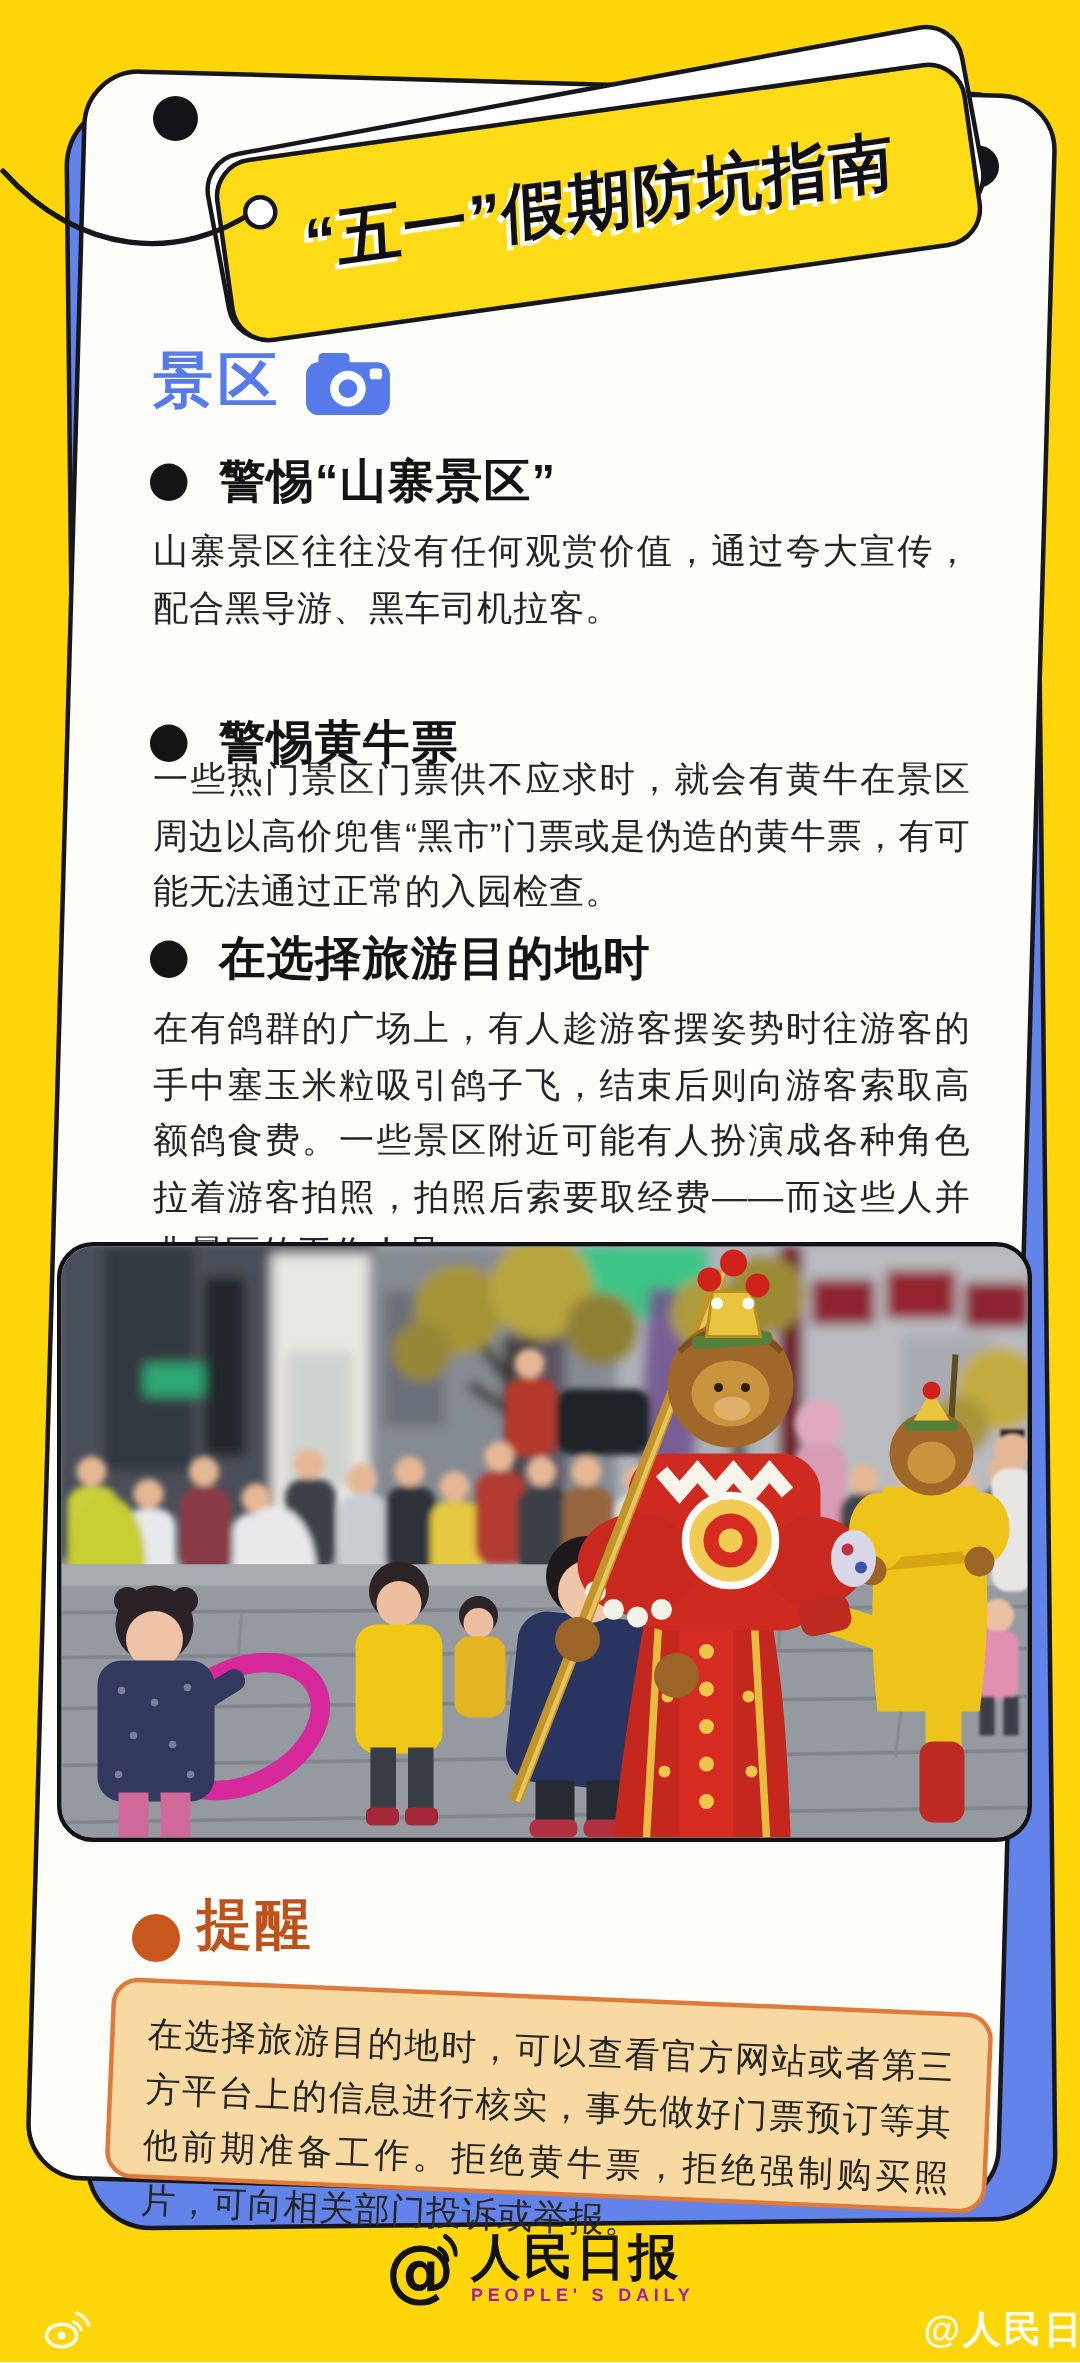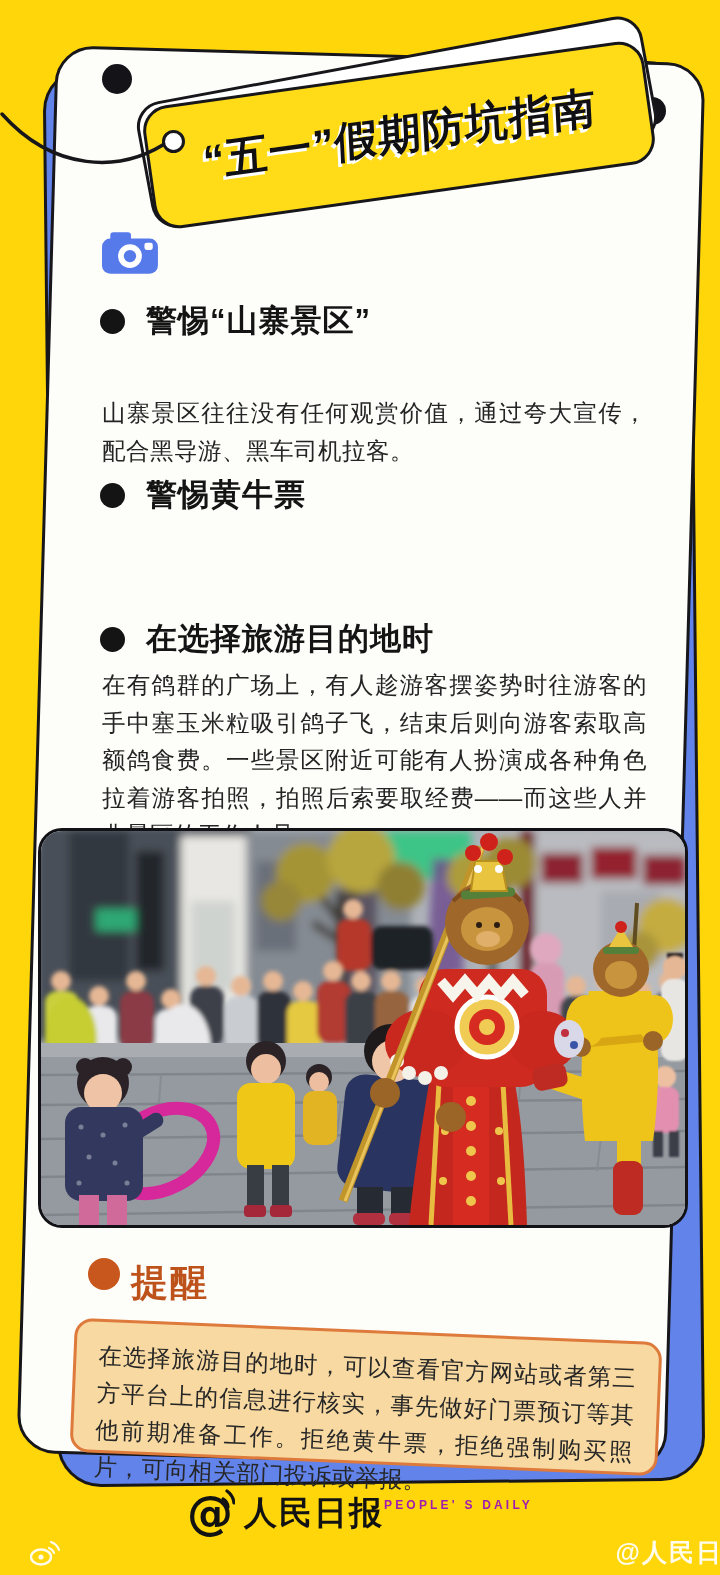--- a/index.html
+++ b/index.html
@@ -52,41 +52,41 @@
   .sec-h{display:flex;align-items:center;gap:21px;z-index:10;}
   .sec-h .bullet{width:25px;height:25px;border-radius:50%;background:#141414;flex:0 0 auto;}
   .sec-h .h-text{font-size:31px;font-weight:900;color:#141414;letter-spacing:1px;white-space:nowrap;}
   .h1{left:100px;top:300px;}
   .h2{left:100px;top:474px;}
   .h3{left:100px;top:618px;}
   .body-text{
     width:545px;font-size:23.5px;line-height:37.5px;color:#242424;
     word-break:break-all;text-align:justify;z-index:10;letter-spacing:0.5px;
   }
-  .p1{left:102px;top:349px;margin-top:46px;}
+  .p1{left:102px;top:349px;}
   .p2{left:102px;top:501px;}
   .p3{left:102px;top:667px;}
   
   .photo{
     left:38px;top:828px;width:644px;height:394px;border-radius:24px;
     border:3px solid #121216;overflow:hidden;background:#AEB3B9;z-index:10;
   }
   
-  .rem-h{left:88px;top:1258px;display:flex;align-items:flex-start;gap:11px;z-index:12;}
+  .rem-h{left:88px;top:1258px;display:flex;align-items:flex-end;gap:11px;z-index:12;}
   .rem-h .bullet{width:32px;height:32px;border-radius:50%;background:#C8571D;flex:0 0 auto;}
   .rem-h .h-text{font-size:37px;font-weight:900;color:#BE521B;letter-spacing:2px;}
   .rem-box{
     left:72px;top:1330px;width:588px;height:134px;border-radius:18px;
     background:#F7D9A1;border:3.5px solid #DD7A3C;transform:rotate(2.4deg);
     z-index:12;box-sizing:border-box;padding:16px 22px;
   }
   .rem-box .body-text{width:100%;position:static;font-size:23.3px;line-height:37px;color:#262626;}
   
   .footer-logo{left:0;top:1487px;width:720px;display:flex;justify-content:center;align-items:center;gap:9px;z-index:5;}
-  .brand-block{display:flex;flex-direction:row;align-items:flex-start;}
+  .brand-block{display:flex;flex-direction:column;align-items:flex-start;}
   .brand-cn{font-size:33px;font-weight:900;color:#121212;letter-spacing:2px;line-height:33px;}
   .brand-en{font-size:12px;font-weight:800;color:#a21caf;letter-spacing:3.2px;margin-top:2px;}
   .footer-weibo{left:0;top:1536px;width:720px;display:flex;justify-content:space-between;align-items:center;gap:9px;z-index:5;padding-left:30px;}
   .weibo-handle{font-size:25px;font-weight:700;color:rgba(255,255,255,0.92);letter-spacing:2px;}
 </style>
 </head>
 <body>
 
 <div class="page">
 
@@ -99,39 +99,41 @@
   <div class="abs tag-white"></div>
   <div class="abs tag tag-yellow">
     <span class="tag-title">“五一”假期防坑指南</span>
   </div>
   <svg class="abs string-svg" viewBox="0 0 182 94">
     <path d="M172,47 C120,84 52,78 2,22" fill="none" stroke="#17171B" stroke-width="3.5" stroke-linecap="round"></path>
   </svg>
   <div class="abs tag-hole"></div>
 
   <div class="abs category-row content">
+    <span class="category-label">景区</span>
     <svg class="camera" viewBox="0 0 56 44">
       <rect x="8" y="2" width="20" height="12" rx="3" fill="#567AEA"></rect>
       <rect x="0" y="8" width="54" height="34" rx="8" fill="#567AEA"></rect>
       <circle cx="27" cy="25" r="11.5" fill="#FFFFFF"></circle>
       <circle cx="27" cy="25" r="6" fill="#567AEA"></circle>
       <rect x="41" y="12" width="8" height="7" rx="2" fill="#FFFFFF"></rect>
     </svg>
   </div>
 
   <div class="abs sec-h h1 content">
     <span class="bullet"></span>
     <span class="h-text">警惕“山寨景区”</span>
   </div>
   <div class="abs body-text p1">山寨景区往往没有任何观赏价值，通过夸大宣传，配合黑导游、黑车司机拉客。</div>
 
   <div class="abs sec-h h2 content">
     <span class="bullet"></span>
     <span class="h-text">警惕黄牛票</span>
   </div>
+  <div class="abs body-text p2">一些热门景区门票供不应求时，就会有黄牛在景区周边以高价兜售“黑市”门票或是伪造的黄牛票，有可能无法通过正常的入园检查。</div>
 
   <div class="abs sec-h h3 content">
     <span class="bullet"></span>
     <span class="h-text">在选择旅游目的地时</span>
   </div>
   <div class="abs body-text p3">在有鸽群的广场上，有人趁游客摆姿势时往游客的手中塞玉米粒吸引鸽子飞，结束后则向游客索取高额鸽食费。一些景区附近可能有人扮演成各种角色拉着游客拍照，拍照后索要取经费——而这些人并非景区的工作人员。</div>
 
   <div class="abs photo" role="img" aria-label="街头“孙悟空”扮演者与游客儿童合影的照片">
     <svg width="644" height="394" viewBox="0 0 644 394">
       <defs>

